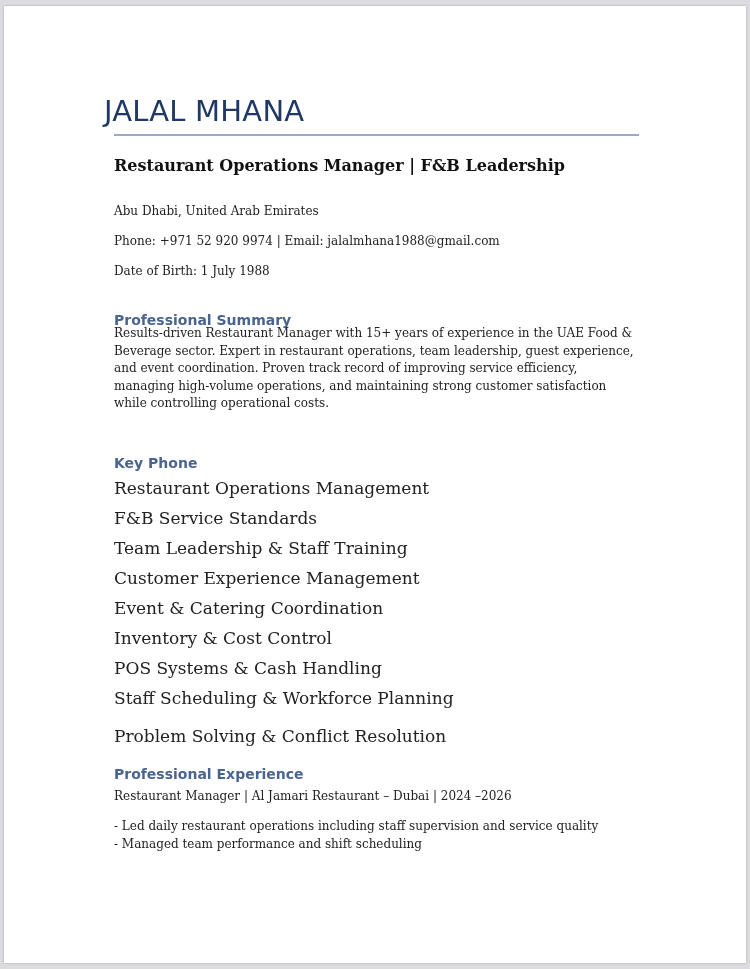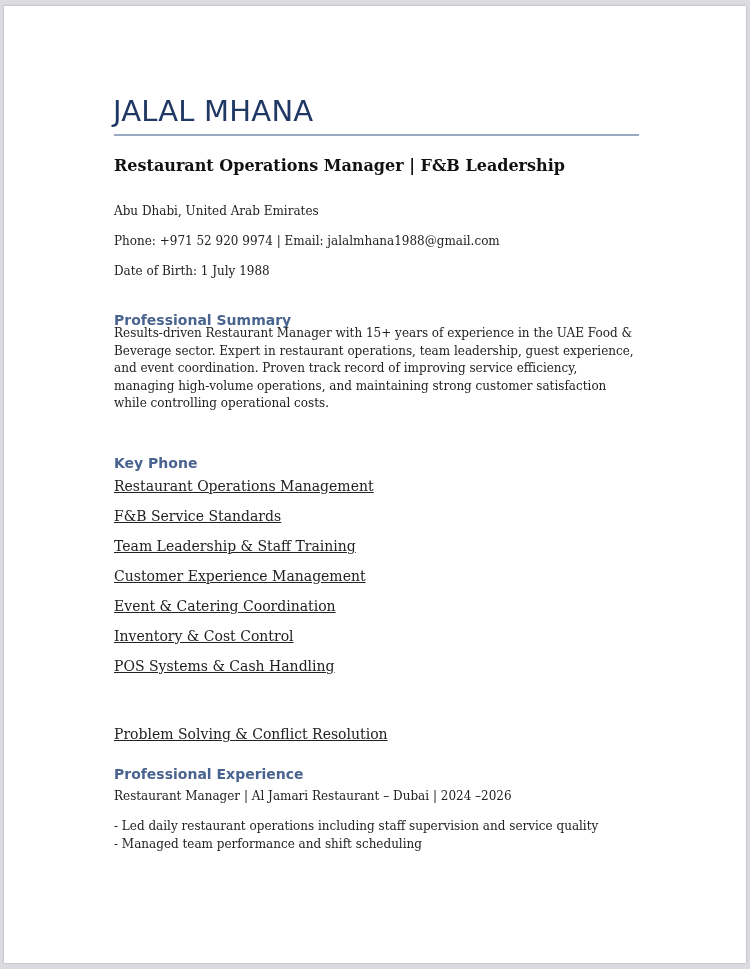--- a/index.html
+++ b/index.html
@@ -18,21 +18,21 @@
       position: absolute;
       left: 4px;
       top: 6px;
       width: 742px;
       height: 957px;
       background: #ffffff;
       box-shadow: 0 0 2px rgba(0,0,0,0.25);
     }
     .abs { position: absolute; white-space: nowrap; }
     .name {
-      left: 109px;
+      left: 100px;
       top: 88px;
       font-family: "DejaVu Sans", sans-serif;
       font-size: 29px;
       color: #1f3864;
       letter-spacing: 0.2px;
       font-weight: normal;
     }
     .rule {
       position: absolute;
       left: 110px;
@@ -66,23 +66,22 @@
       top: 309px;
       width: 520px;
       font-size: 12px;
       line-height: 17.6px;
       color: #222;
       white-space: normal;
       margin-top: 10px;
     }
     .skill {
       left: 110px;
-      font-size: 14px;
+      font-size: 17px;
       color: #222;
-      text-decoration: underline;
     }
     .exp-line {
       left: 110px;
       font-size: 12px;
       color: #222;
     }
   </style>
 </head>
 <body>
 
@@ -99,19 +98,20 @@
   <div class="summary">Results-driven Restaurant Manager with 15+ years of experience in the UAE Food &amp; Beverage sector. Expert in restaurant operations, team leadership, guest experience, and event coordination. Proven track record of improving service efficiency, managing high-volume operations, and maintaining strong customer satisfaction while controlling operational costs.</div>
 
   <div class="abs section-title" style="top:449px;">Key Phone</div>
   <div class="abs skill" style="top:472px;">Restaurant Operations Management</div>
   <div class="abs skill" style="top:502px;">F&amp;B Service Standards</div>
   <div class="abs skill" style="top:532px;">Team Leadership &amp; Staff Training</div>
   <div class="abs skill" style="top:562px;">Customer Experience Management</div>
   <div class="abs skill" style="top:592px;">Event &amp; Catering Coordination</div>
   <div class="abs skill" style="top:622px;">Inventory &amp; Cost Control</div>
   <div class="abs skill" style="top:652px;">POS Systems &amp; Cash Handling</div>
+  <div class="abs skill" style="top:682px;">Staff Scheduling &amp; Workforce Planning</div>
   <div class="abs skill" style="top:712px;margin-top:8px;">Problem Solving &amp; Conflict Resolution</div>
 
   <div class="abs section-title" style="top:760px;">Professional Experience</div>
   <div class="abs exp-line" style="top:783px;">Restaurant Manager | Al Jamari Restaurant – Dubai | 2024 –2026</div>
   <div class="abs exp-line" style="top:813px;">- Led daily restaurant operations including staff supervision and service quality</div>
   <div class="abs exp-line" style="top:831px;">- Managed team performance and shift scheduling</div>
 </div>
 
 </body></html>

